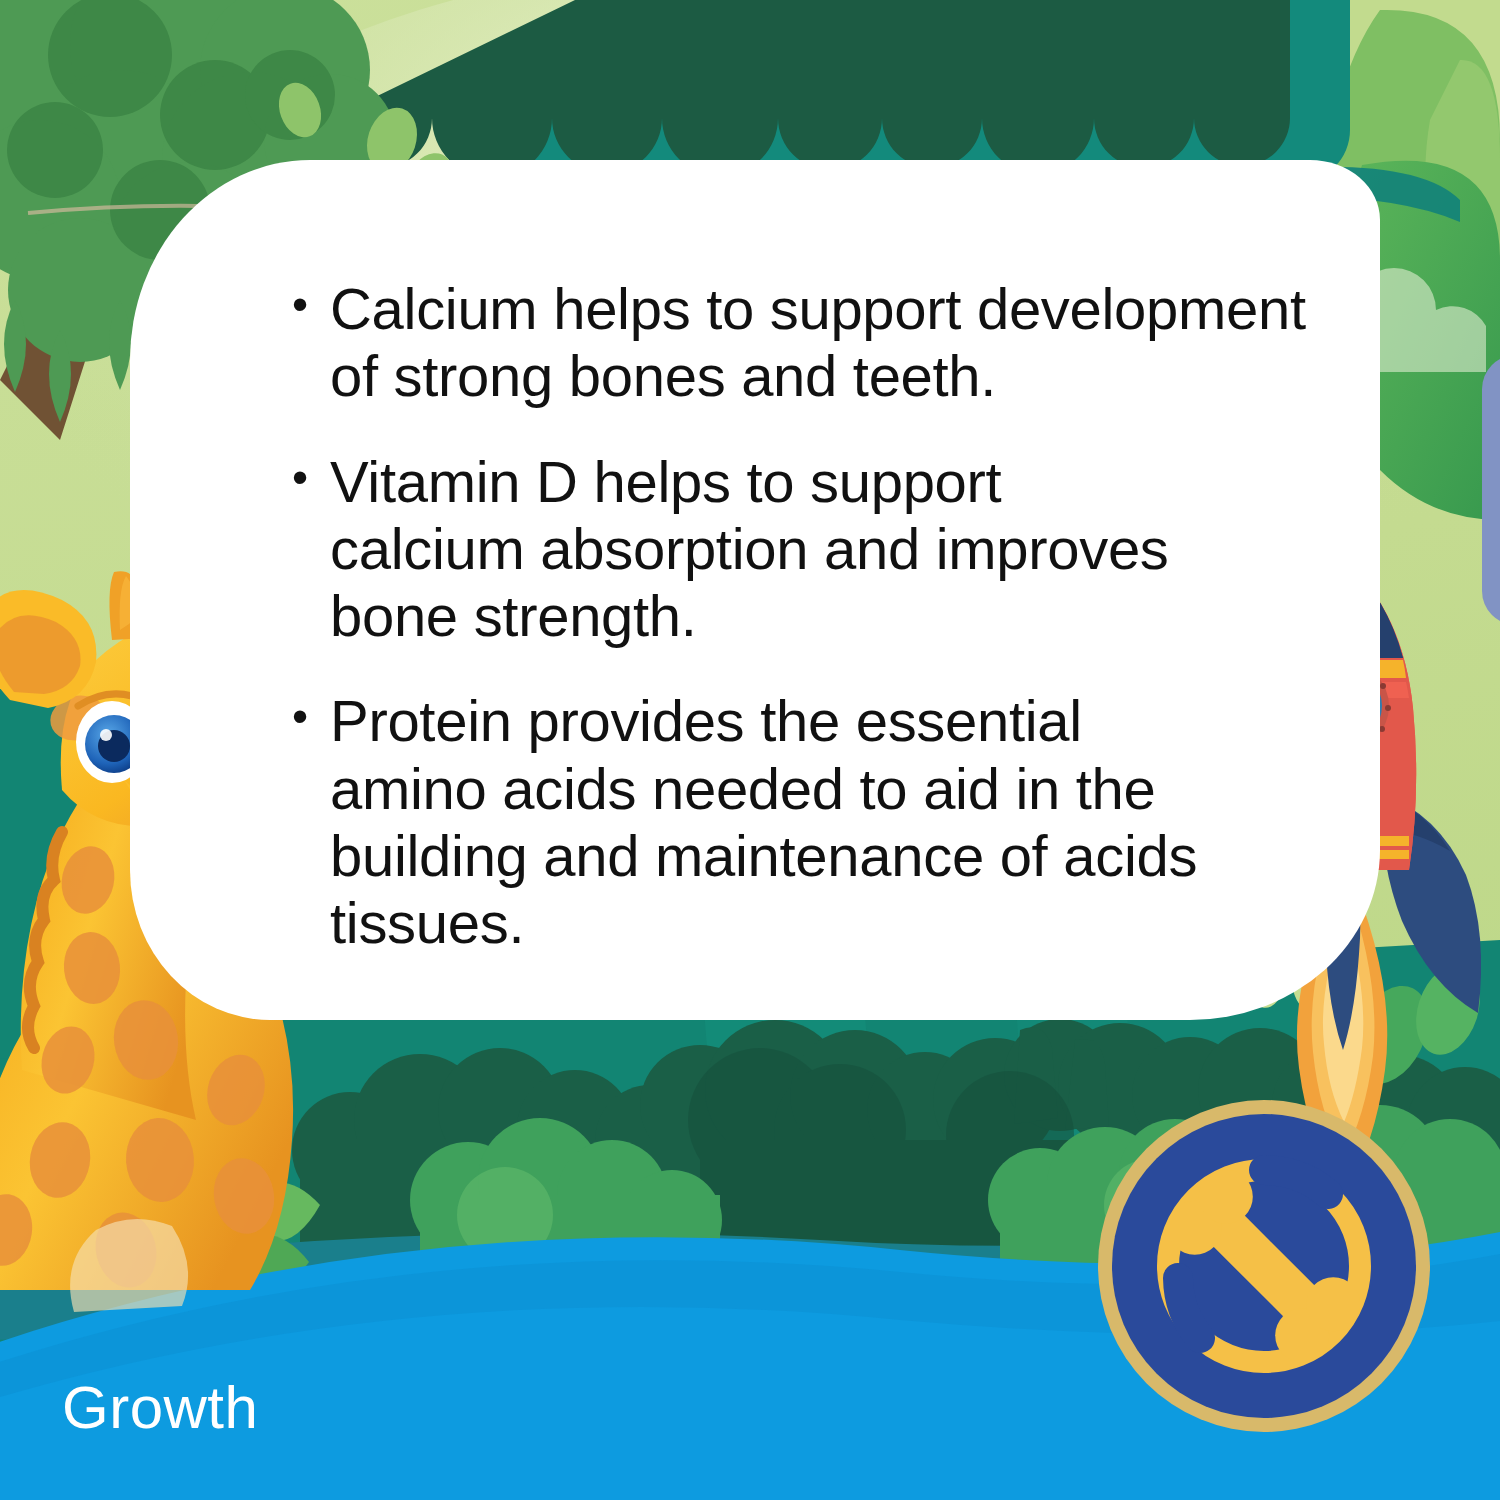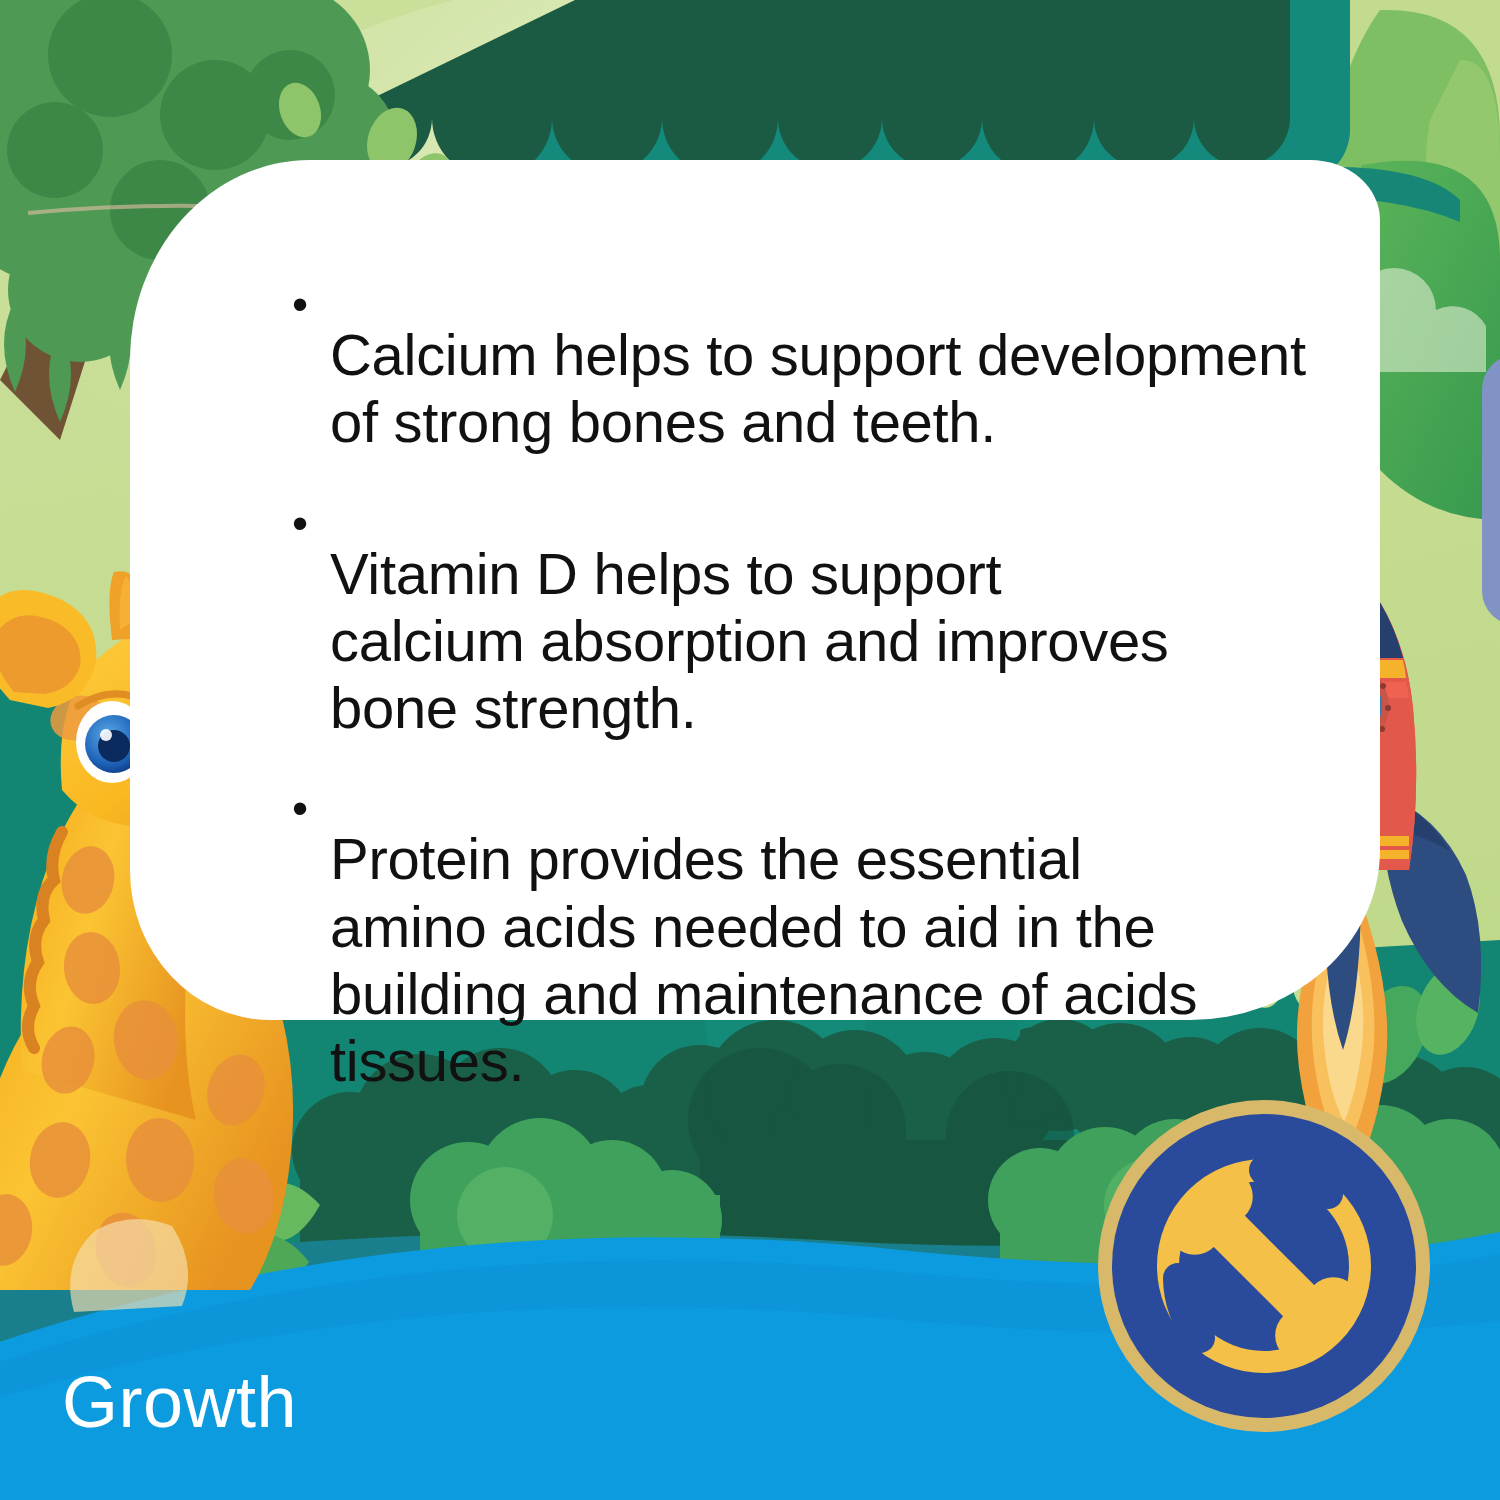--- a/index.html
+++ b/index.html
@@ -42,31 +42,31 @@
     font-family:"Liberation Sans", sans-serif;
     font-stretch:condensed;
   }
   .bullet .dot{
     flex:0 0 auto;
     width:38px;
     font-size:46px;
     line-height:1.3;
     text-align:left;
   }
-  .bullet .txt{flex:1 1 auto;margin-top:46px;}
+  .bullet .txt{flex:1 1 auto;}
   .b1{width:1015px;}
   .b2{width:900px;}
   .b3{width:915px;}
 
   
   #title{
     position:absolute;
     left:62px; bottom:62px;
     color:#ffffff;
-    font-size:72px;
+    font-size:60px;
     line-height:1;
     font-weight:400;
     letter-spacing:0.5px;
     z-index:60;
     font-family:"Liberation Sans", sans-serif;
   }
 
   
   #badge{
     position:absolute;

